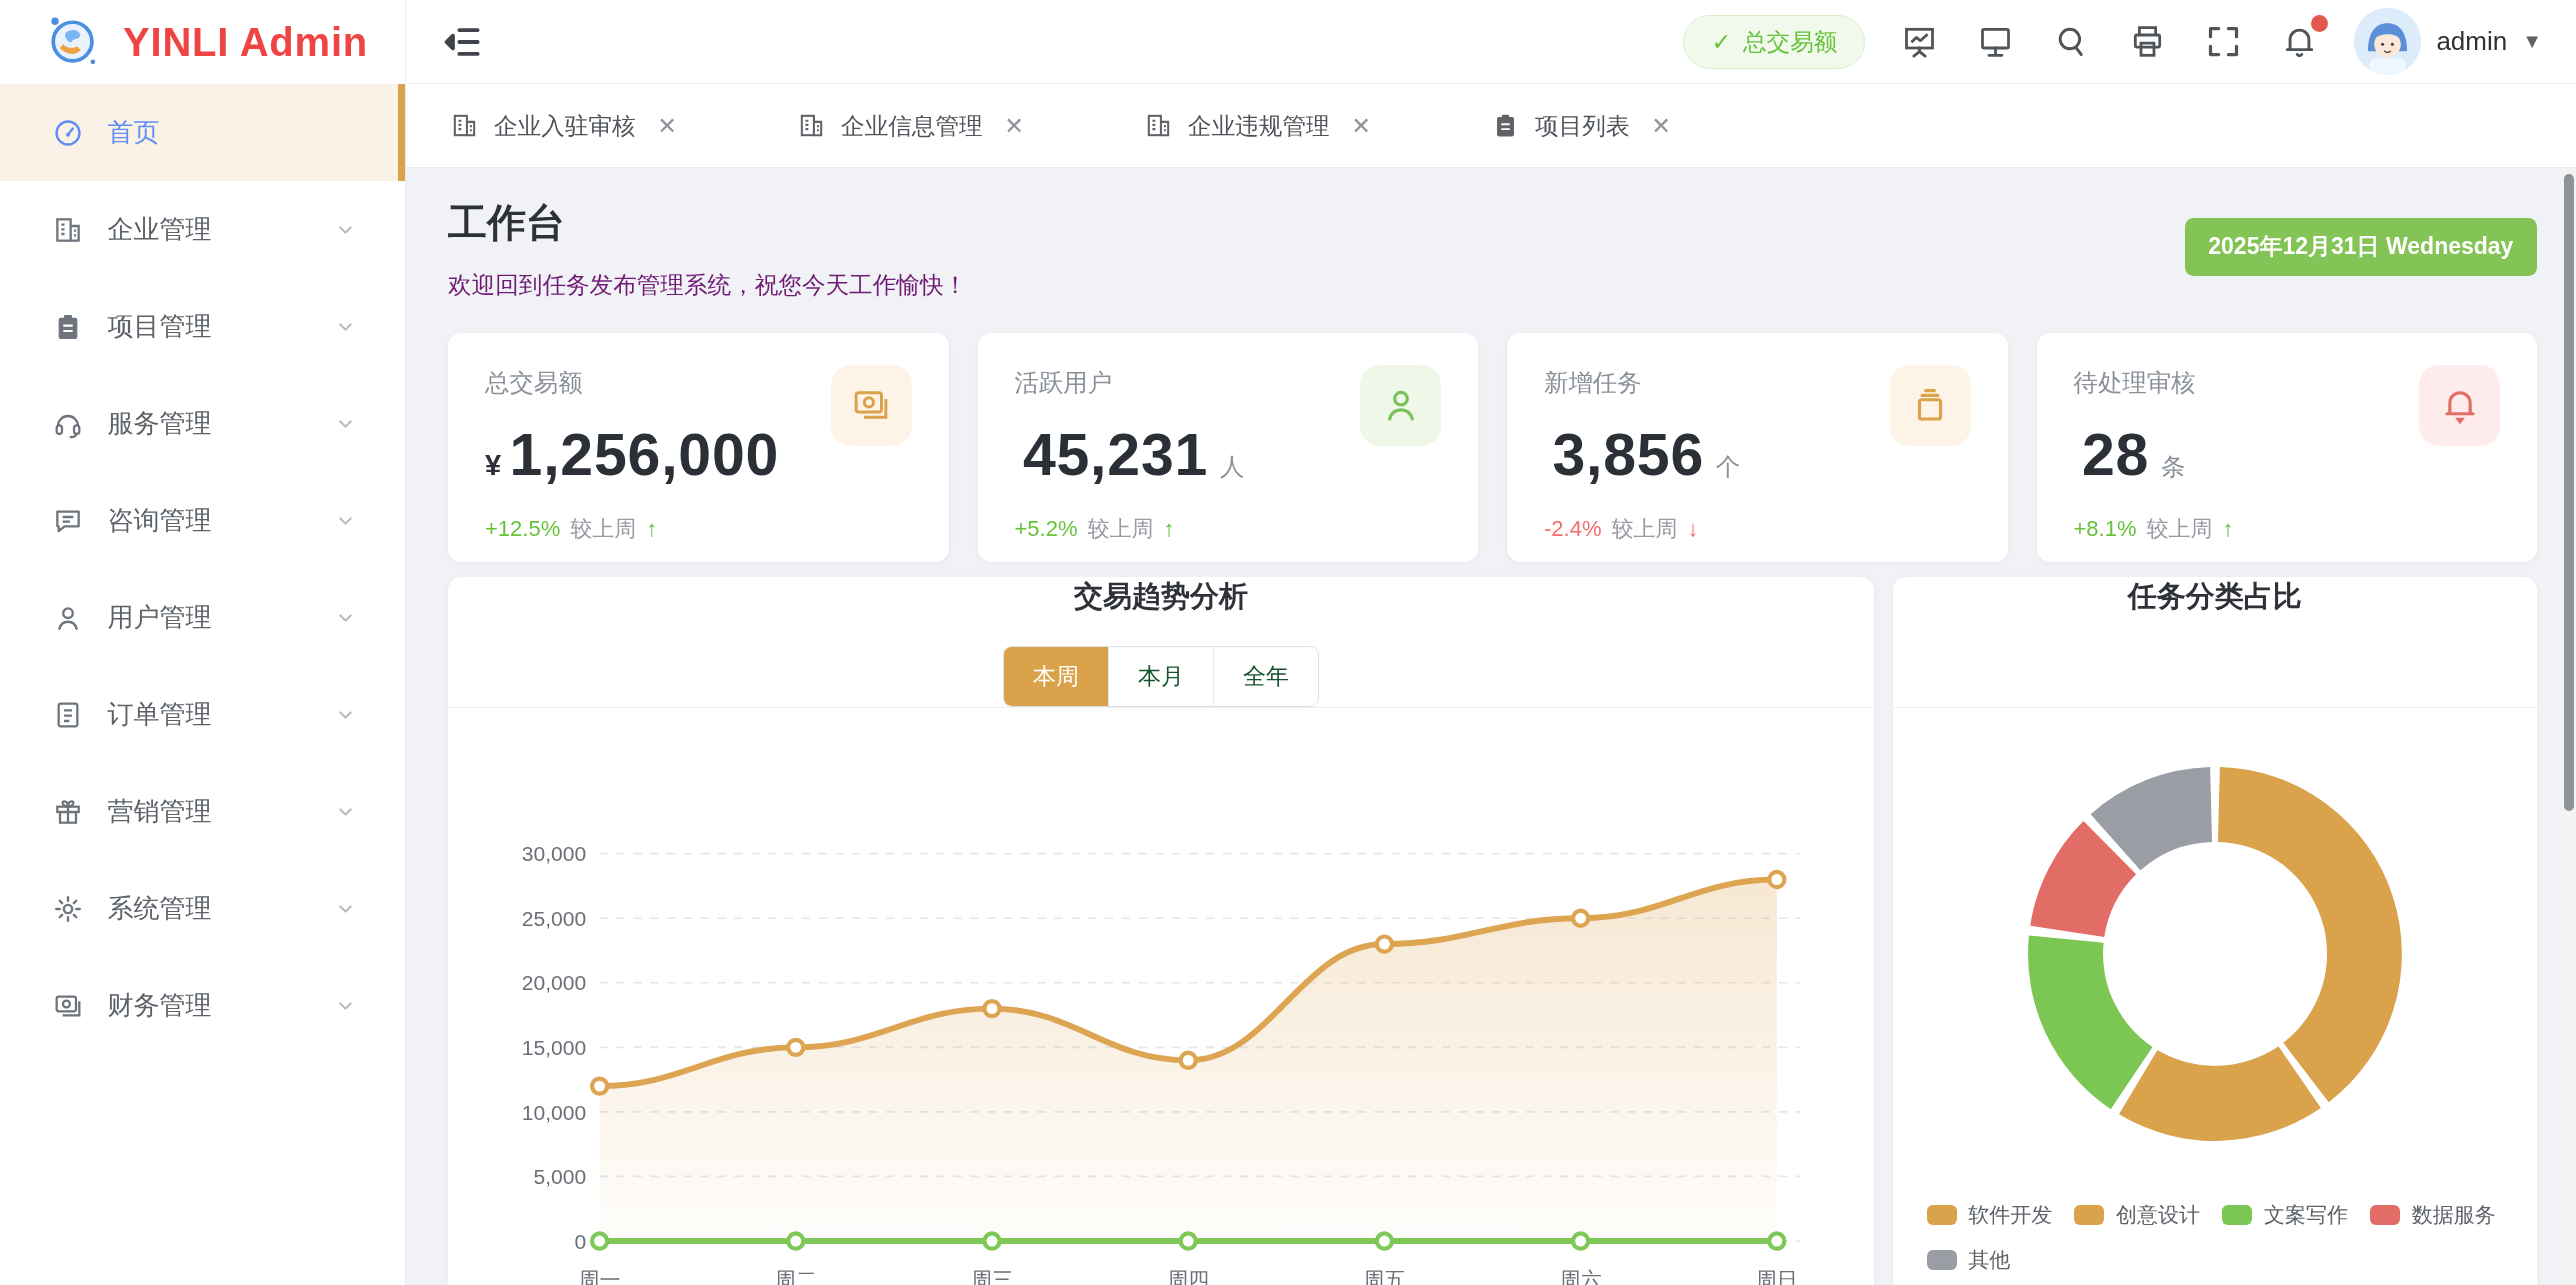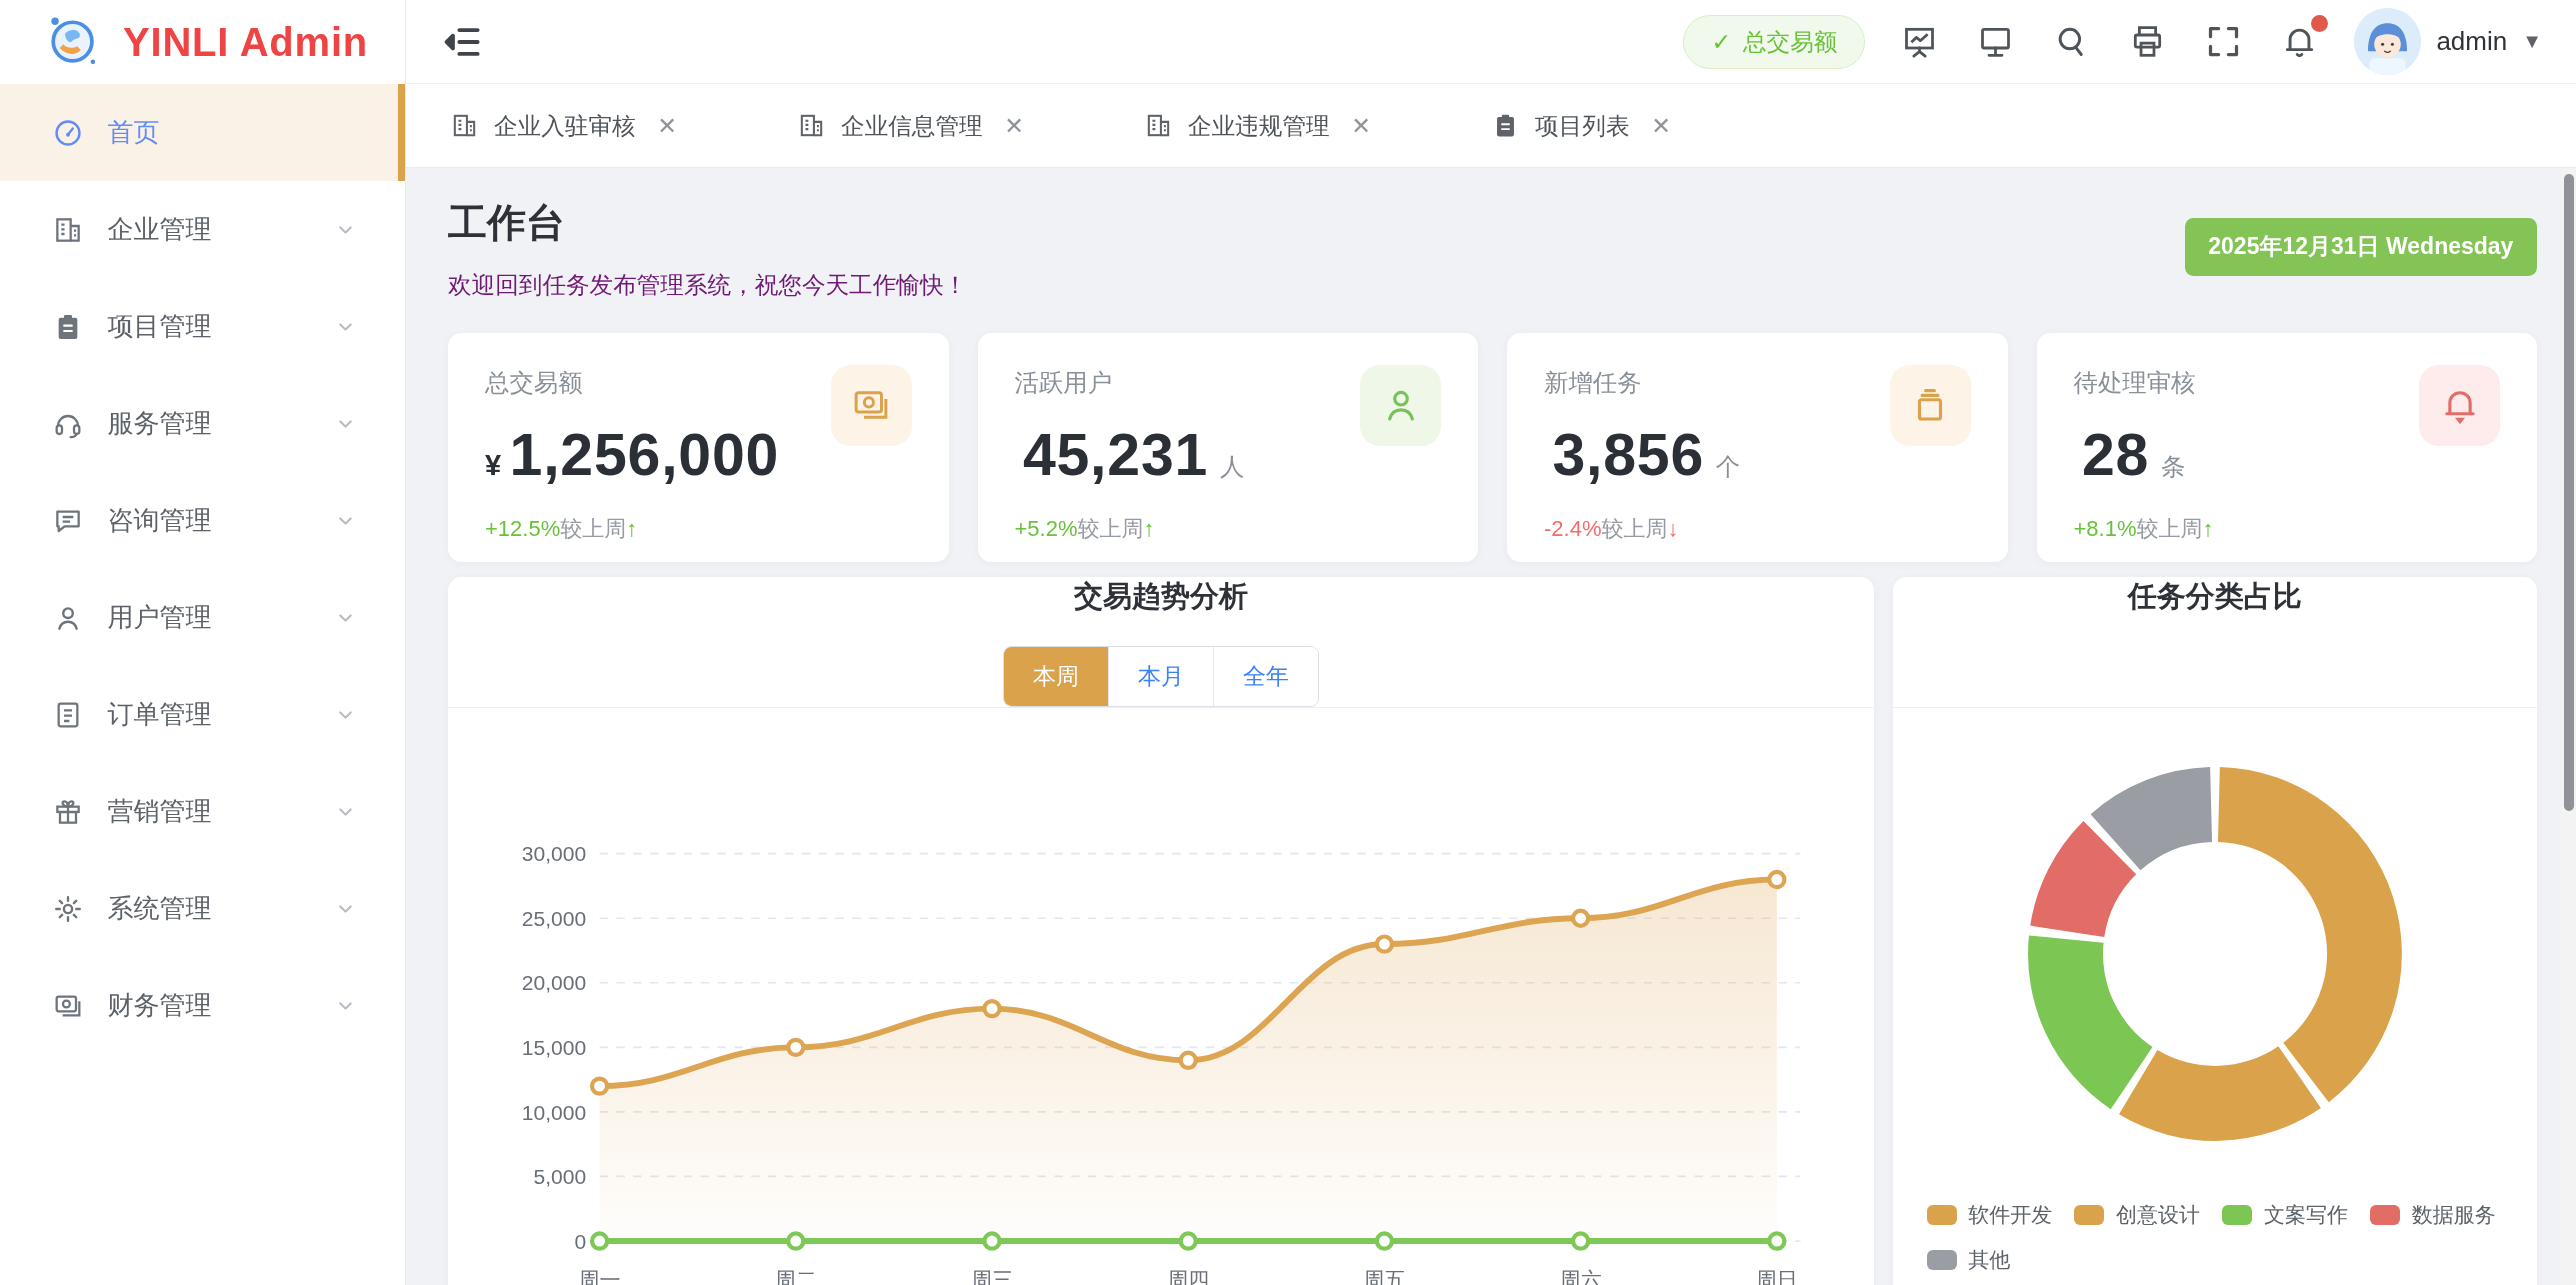--- a/index.html
+++ b/index.html
@@ -65,34 +65,34 @@
   .stat-card { flex: 1; background: #fff; border-radius: 13.5px; height: 229px;
                padding: 34px 37px; position: relative; box-shadow: 0 1.7px 8.4px rgba(31,45,61,.04); }
   .stat-label { font-size: 24.4px; color: #8a9099; }
   .stat-icon { position: absolute; top: 32px; right: 37px; width: 81px; height: 81px;
                border-radius: 20px; display: flex; align-items: center; justify-content: center; }
   .stat-icon svg { width: 42px; height: 42px; }
   .stat-value { margin-top: 22px; display: flex; align-items: baseline; color: #2b2f36; }
   .stat-prefix { font-size: 29px; font-weight: bold; margin-right: 8.4px; }
   .stat-num { font-size: 59px; font-weight: bold; letter-spacing: 0.8px; }
   .stat-unit { font-size: 24.4px; color: #8a9099; margin-left: 11.8px; }
-  .stat-trend { margin-top: 25px; font-size: 22px; color: #979ba3; display: flex; align-items: center; }
+  .stat-trend { margin-top: 25px; font-size: 22px; color: #979ba3; display: flex; gap: 10px; align-items: center; }
   .pct.up, .arrow.up { color: #67c23a; }
   .pct.down, .arrow.down { color: #f56c6c; }
 
   .charts-row { display: flex; gap: 18.5px; margin-top: 15px; height: 724px; }
   .card { background: #fff; border-radius: 13.5px; box-shadow: 0 1.7px 8.4px rgba(31,45,61,.04);
           display: flex; flex-direction: column; overflow: hidden; }
   .trend-card { width: 1426px; flex-shrink: 0; }
   .donut-card { flex: 1; min-width: 0; }
   .card-head { height: 131px; flex-shrink: 0; display: flex; align-items: center;
                justify-content: space-between; padding: 0 35px; border-bottom: 0.8px solid #eceef2; flex-direction: column; }
   .card-head h2 { font-size: 29px; color: #2e3238; font-weight: bold; }
   .segmented { display: flex; border: 0.8px solid #dcdfe6; border-radius: 8.4px; overflow: hidden; }
-  .seg-btn { font-size: 23px; padding: 0 29px; height: 59px; background: #fff; color: #3b82f6;
+  .seg-btn { font-size: 23px; padding: 0 29px; height: 59px; background: #fff; color: #14532d;
              border: none; border-left: 0.8px solid #e4e7ed; cursor: pointer;
              font-family: "Liberation Sans", sans-serif; }
   .seg-btn:first-child { border-left: none; }
   .seg-btn.active { background: #d9a24b; color: #fff; }
   .card-body { flex: 1; position: relative; }
   .donut-body { display: flex; flex-direction: column; }
   #donut { flex: 1; display: flex; justify-content: center; align-items: flex-start; }
   #legend { padding: 0 34px 27px; display: flex; flex-wrap: wrap; column-gap: 22px; row-gap: 17px; }
   .legend-item { display: flex; align-items: center; gap: 11.8px; font-size: 21px; color: #5c6268; cursor: pointer; }
   .swatch { width: 30px; height: 20px; border-radius: 5.9px; flex-shrink: 0; }

